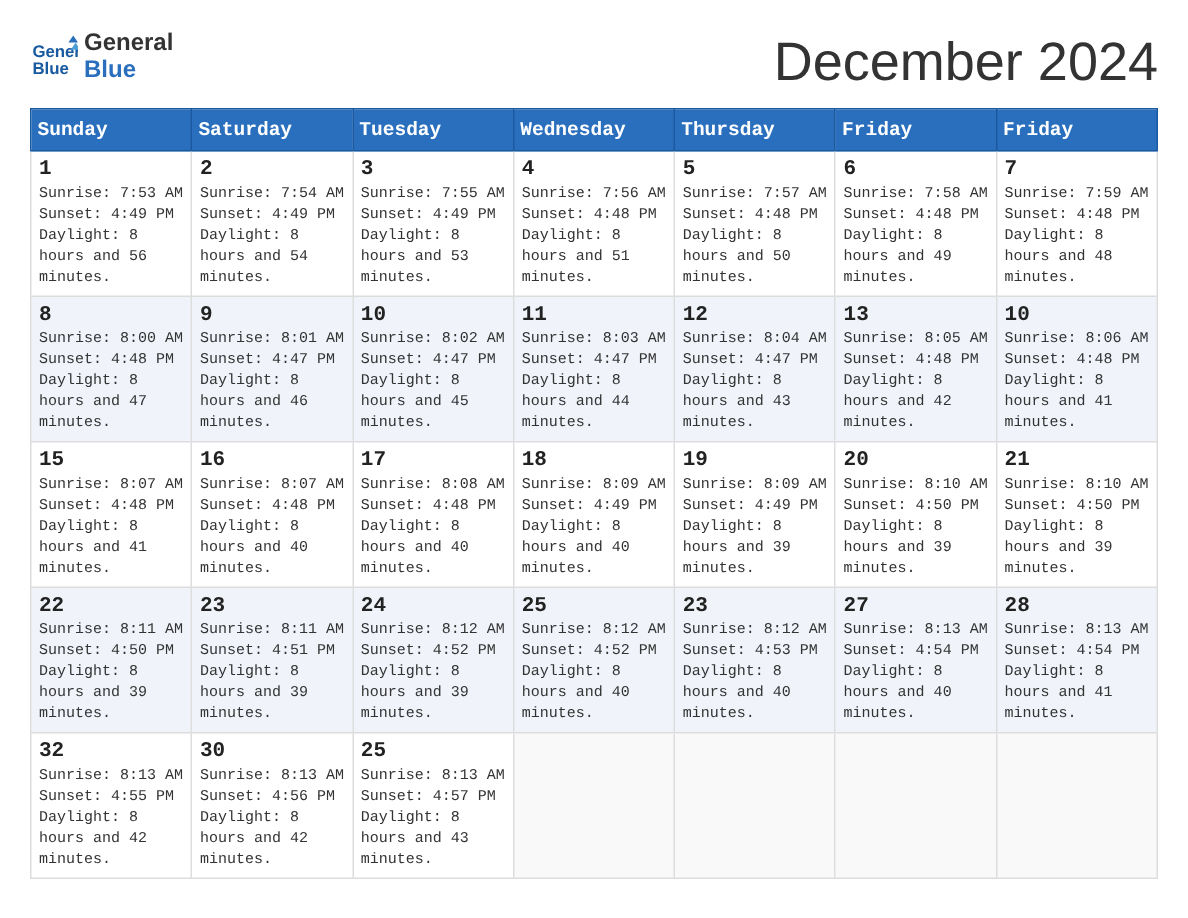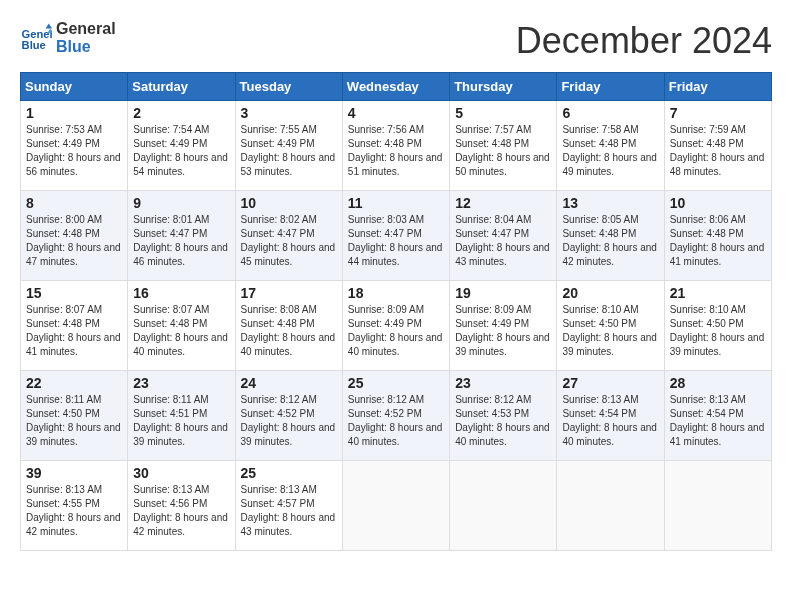--- a/index.html
+++ b/index.html
@@ -35,20 +35,21 @@
       text-align: right;
     }
     .subtitle {
       font-size: 15px;
       color: #555;
     }
     .calendar {
       width: 100%;
       border-collapse: collapse;
       font-size: 11px;
+      font-family: Liberation Mono, monospace;
     }
     .calendar th {
       background-color: #2a6fbd;
       color: white;
       padding: 6px 4px;
       text-align: left;
       font-size: 13px;
       font-weight: bold;
       border: 1px solid #1a5aa0;
     }
@@ -340,21 +341,21 @@
           <span class="day-number">28</span>
           <div class="day-info">
             Sunrise: 8:13 AM<br>
             Sunset: 4:54 PM<br>
             Daylight: 8 hours and 41 minutes.
           </div>
         </td>
       </tr>
       <tr>
         <td>
-          <span class="day-number">39</span>
+          <span class="day-number">32</span>
           <div class="day-info">
             Sunrise: 8:13 AM<br>
             Sunset: 4:55 PM<br>
             Daylight: 8 hours and 42 minutes.
           </div>
         </td>
         <td>
           <span class="day-number">30</span>
           <div class="day-info">
             Sunrise: 8:13 AM<br>

